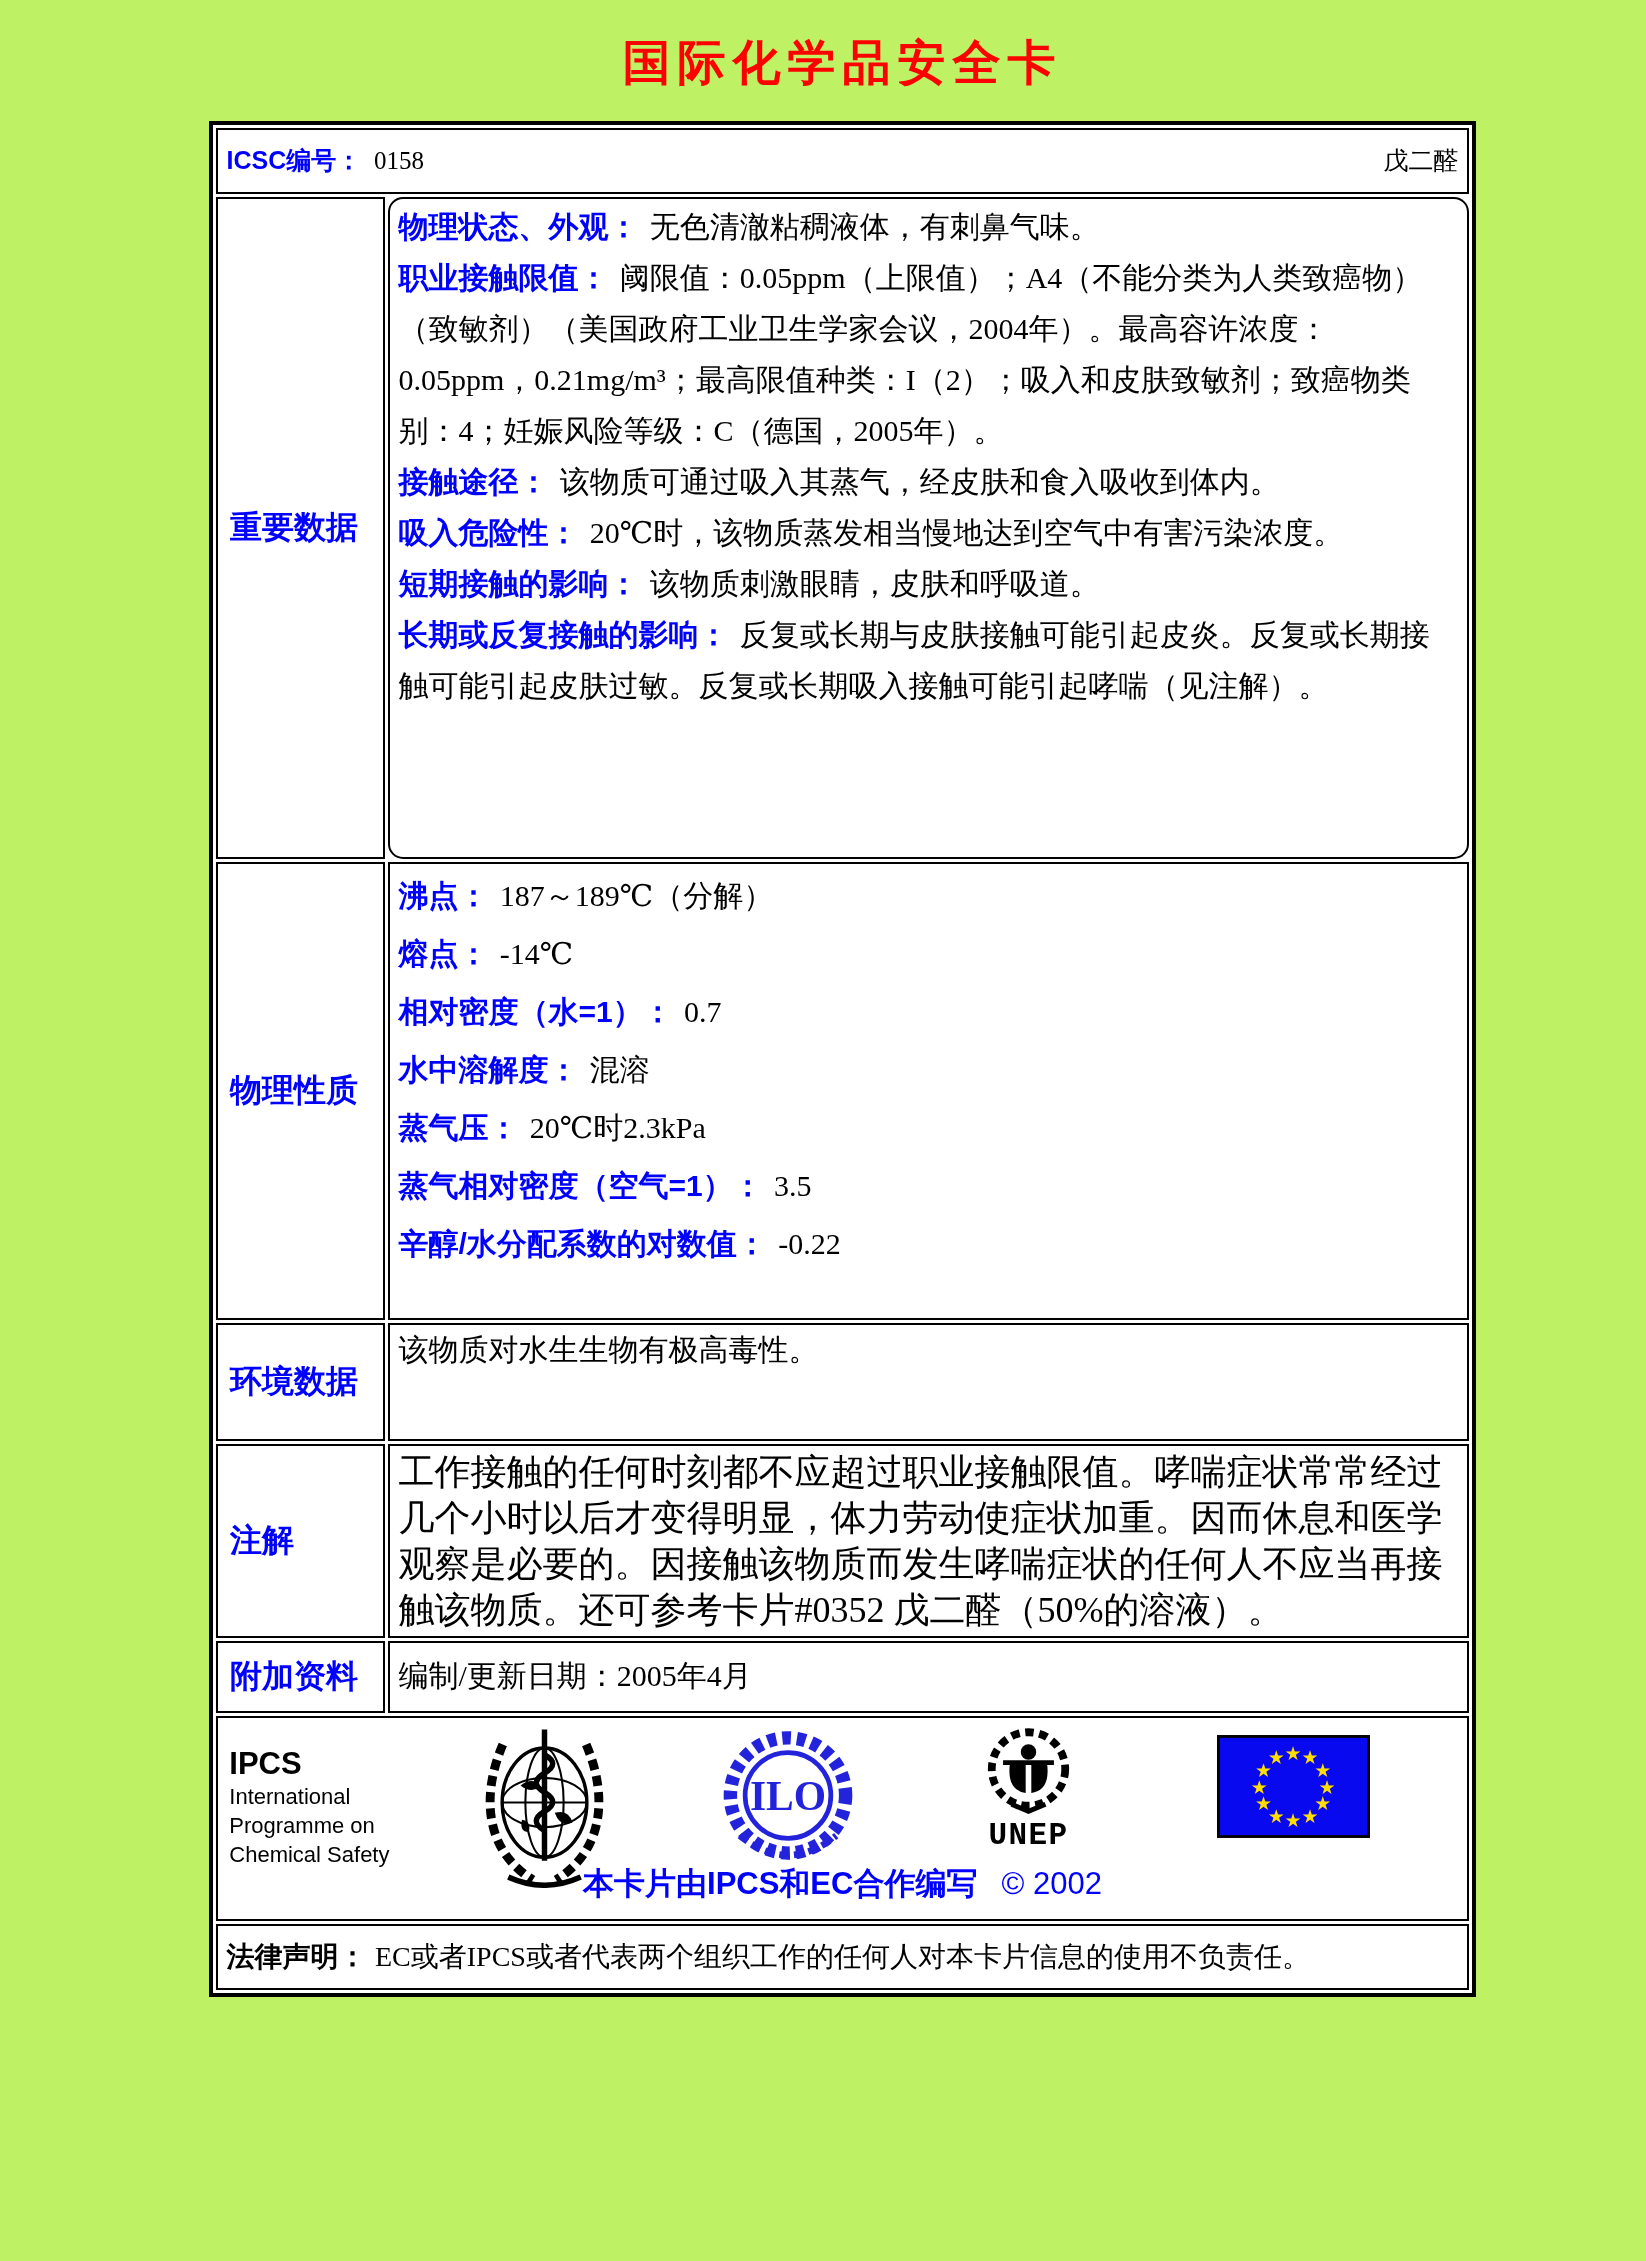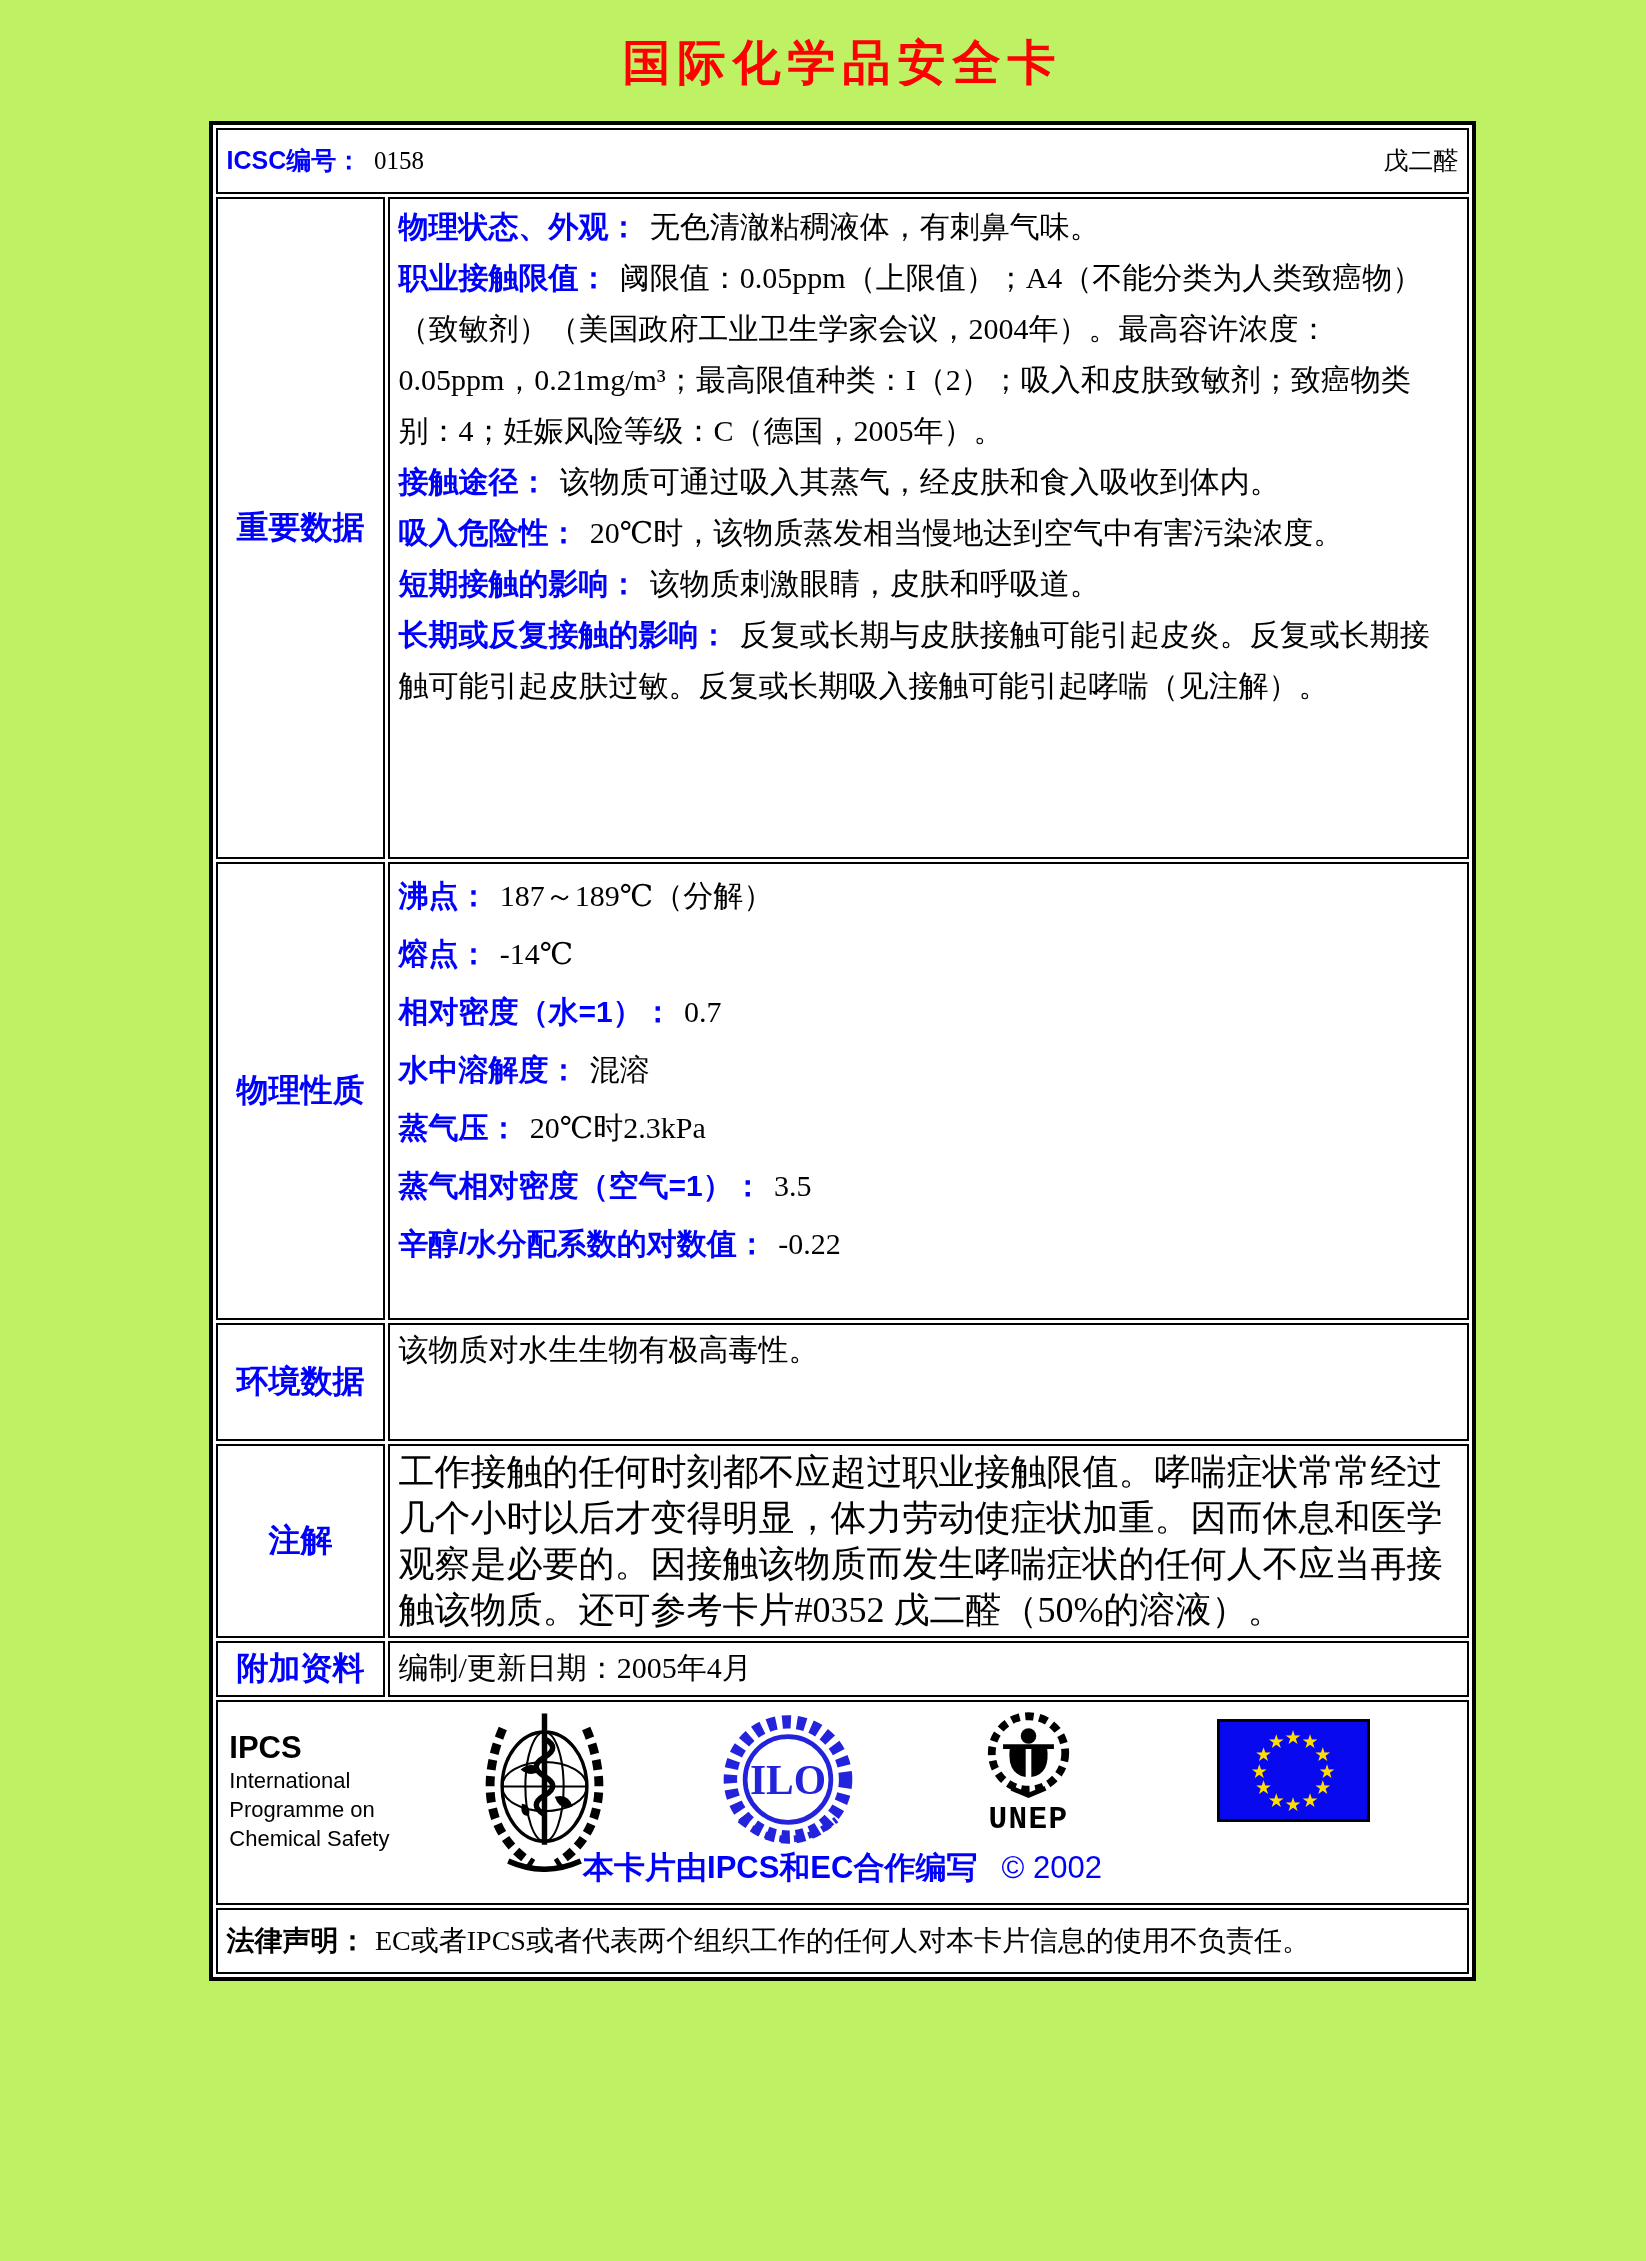--- a/index.html
+++ b/index.html
@@ -20,32 +20,32 @@
   td { border:2.1px solid #000; vertical-align:top; padding:2.8px 8.5px; background:#fff; }
   col.c-label { width:169px; }
 
   .header-cell { height:56px; vertical-align:middle; }
   .hdr-flex { display:flex; justify-content:space-between; align-items:center; font-size:25px; }
   .hdr-label { color:#0000ff; font-weight:bold; font-family:"Liberation Sans","DejaVu Sans",sans-serif; }
   .hdr-num { margin-left:12.7px; color:#000; }
   .hdr-chem { color:#000; }
 
   .label-cell {
-    vertical-align:middle; text-align:center; padding:4px;
+    vertical-align:middle; padding:12px;
     color:#0000ff; font-weight:bold; font-size:32px;
     font-family:Liberation Serif, serif;
   }
   .para { margin:0; }
   .k {
     color:#0000ff; font-weight:bold; margin-right:11.3px;
     font-family:"Liberation Sans","DejaVu Sans",sans-serif;
   }
   .v { color:#000; }
 
-  .important-cell { height:653px; font-size:30px; line-height:51px; }
+  .important-cell { height:653px; font-size:30px; line-height:51px;border-radius:15px; }
   .physical-cell  { height:448px; font-size:30px; line-height:58px; }
   .env-cell       { height:109px; font-size:30px; line-height:44px; }
   .notes-cell     { height:161px; font-size:36px; line-height:46px; }
   .additional-cell{ height:41px;  font-size:30px; vertical-align:middle; }
 
   .logos-cell { height:185px; position:relative; padding:8px; }
   .ipcs-block { position:absolute; left:11.3px; top:27px; font-family:"Liberation Sans","DejaVu Sans",sans-serif; }
   .ipcs-title { font-size:31px; font-weight:bold; line-height:37px; }
   .ipcs-line  { font-size:22px; line-height:29px; }
   .logo-who  { position:absolute; left:261px; top:5.6px; }

